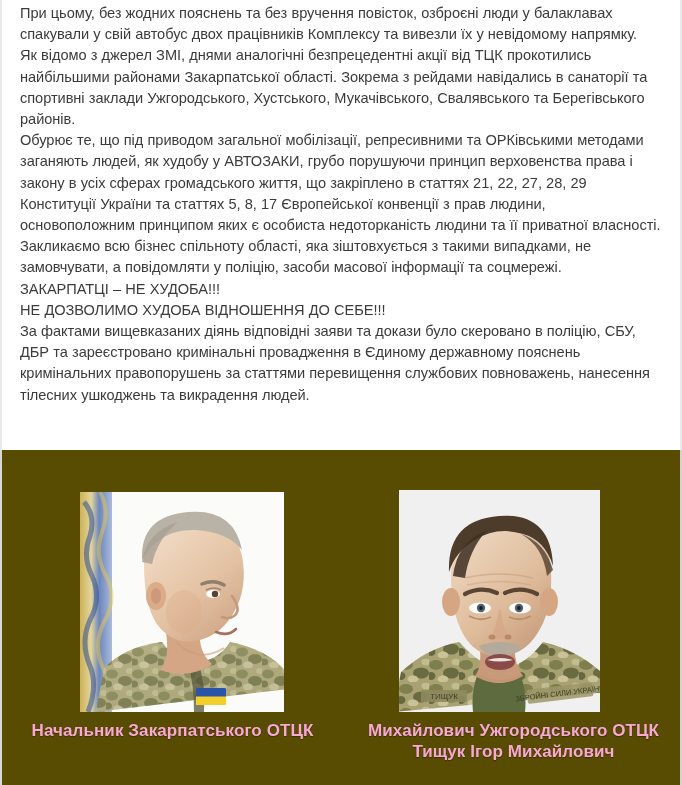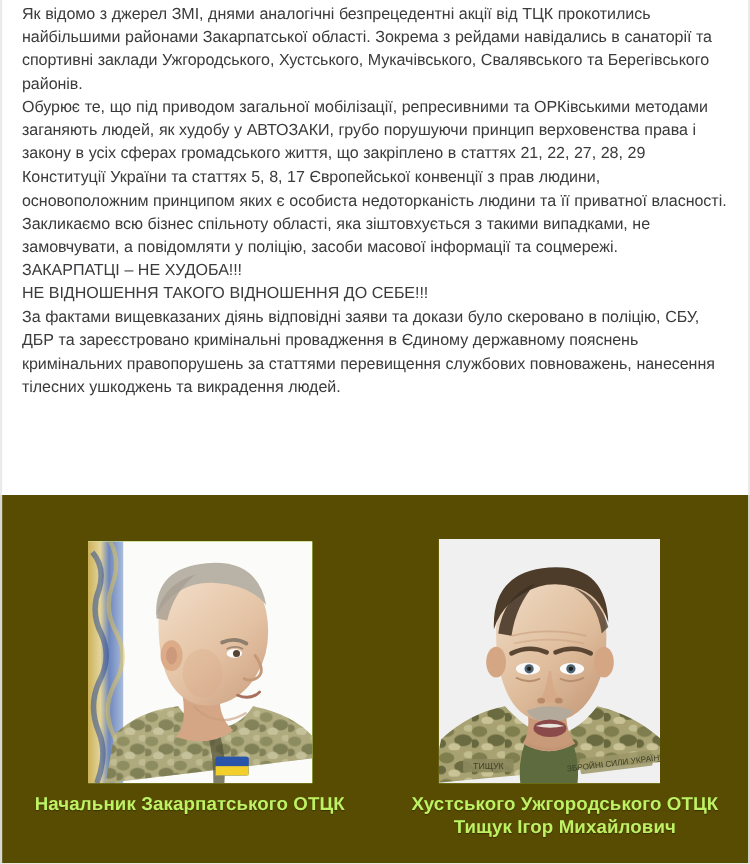--- a/index.html
+++ b/index.html
@@ -71,21 +71,21 @@
     position: absolute;
     top: 0;
     height: 100%;
   }
   .person.left  { left: 0;     width: 341px; }
   .person.right { left: 341px; width: 341px; }
 
   .photo-frame {
     position: absolute;
     overflow: hidden;
-    background: #bef264;
+    background: #3b82f6;
   }
   .person.left .photo-frame {
     left: 78px;
     top: 42px;
     width: 204px;
     height: 220px;
   }
   .person.right .photo-frame {
     left: 56px;          
     top: 40px;
@@ -94,40 +94,41 @@
   }
 
   .portrait-svg { display: block; width: 100%; height: 100%; }
 
   .caption {
     position: absolute;
     left: 0;
     width: 100%;
     top: 270px;
     text-align: center;
-    color: #bef264;
+    color: #f9a8d4;
     font-size: 17px;
     font-weight: bold;
     line-height: 21px;
     letter-spacing: 0.1px;
     text-shadow: 0 1px 1px rgba(0,0,0,.35);
   }
   .caption .l2 { display: block; }
 </style>
 </head>
 <body>
 
 <div class="page">
 
   <div class="article">
+    <p class="para">При цьому, без жодних пояснень та без вручення повісток, озброєні люди у балаклавах спакували у свій автобус двох працівників Комплексу та вивезли їх у невідомому напрямку.</p>
     <p class="para">Як відомо з джерел ЗМІ, днями аналогічні безпрецедентні акції від ТЦК прокотились найбільшими районами Закарпатської області. Зокрема з рейдами навідались в санаторії та спортивні заклади Ужгородського, Хустського, Мукачівського, Свалявського та Берегівського районів.</p>
     <p class="para">Обурює те, що під приводом загальної мобілізації, репресивними та ОРКівськими методами заганяють людей, як худобу у АВТОЗАКИ, грубо порушуючи принцип верховенства права і закону в усіх сферах громадського життя, що закріплено в статтях 21, 22, 27, 28, 29 Конституції України та статтях 5, 8, 17 Європейської конвенції з прав людини, основоположним принципом яких є особиста недоторканість людини та її приватної власності.</p>
     <p class="para">Закликаємо всю бізнес спільноту області, яка зіштовхується з такими випадками, не замовчувати, а повідомляти у поліцію, засоби масової інформації та соцмережі.</p>
     <p class="para">ЗАКАРПАТЦІ – НЕ ХУДОБА!!!</p>
-    <p class="para">НЕ ВІДНОШЕННЯ ТАКОГО ВІДНОШЕННЯ ДО СЕБЕ!!!</p>
+    <p class="para">НЕ ДОЗВОЛИМО ХУДОБА ВІДНОШЕННЯ ДО СЕБЕ!!!</p>
     <p class="para">За фактами вищевказаних діянь відповідні заяви та докази було скеровано в поліцію, СБУ, ДБР та зареєстровано кримінальні провадження в Єдиному державному пояснень кримінальних правопорушень за статтями перевищення службових повноважень, нанесення тілесних ушкоджень та викрадення людей.</p>
   </div>
 
   <div class="photo-band">
     <div class="band-inner">
 
       <div class="person left">
         <div class="photo-frame">
           <svg class="portrait-svg" viewBox="0 0 204 220" preserveAspectRatio="xMidYMid slice">
             <defs>
@@ -265,21 +266,21 @@
             <path d="M66 88 q34 -8 68 0" stroke="#c59b79" stroke-width="1.6" fill="none" opacity=".55"></path>
             <path d="M68 95 q32 -7 64 0" stroke="#c59b79" stroke-width="1.6" fill="none" opacity=".45"></path>
 
             <rect x="22" y="200" width="46" height="12" rx="1.5" fill="#8e8a5e" opacity=".9"></rect>
             <text x="45" y="209" font-size="8" font-family="Liberation Sans, sans-serif" fill="#42442a" text-anchor="middle">ТИЩУК</text>
             <rect x="128" y="196" width="66" height="14" rx="2" fill="#9c9767" opacity=".85" transform="rotate(-7 161 203)"></rect>
             <text x="161" y="206" font-size="7.5" font-family="Liberation Sans, sans-serif" fill="#3d3f26" text-anchor="middle" transform="rotate(-7 161 203)">ЗБРОЙНІ СИЛИ УКРАЇНИ</text>
           </svg>
         </div>
         <div class="caption">
-          <span class="l1">Хустського Ужгородського ОТЦК</span>
+          <span class="l1">Михайлович Ужгородського ОТЦК</span>
           <span class="l2">Тищук Ігор Михайлович</span>
         </div>
       </div>
 
     </div>
   </div>
 
 </div>
 
 </body></html>

